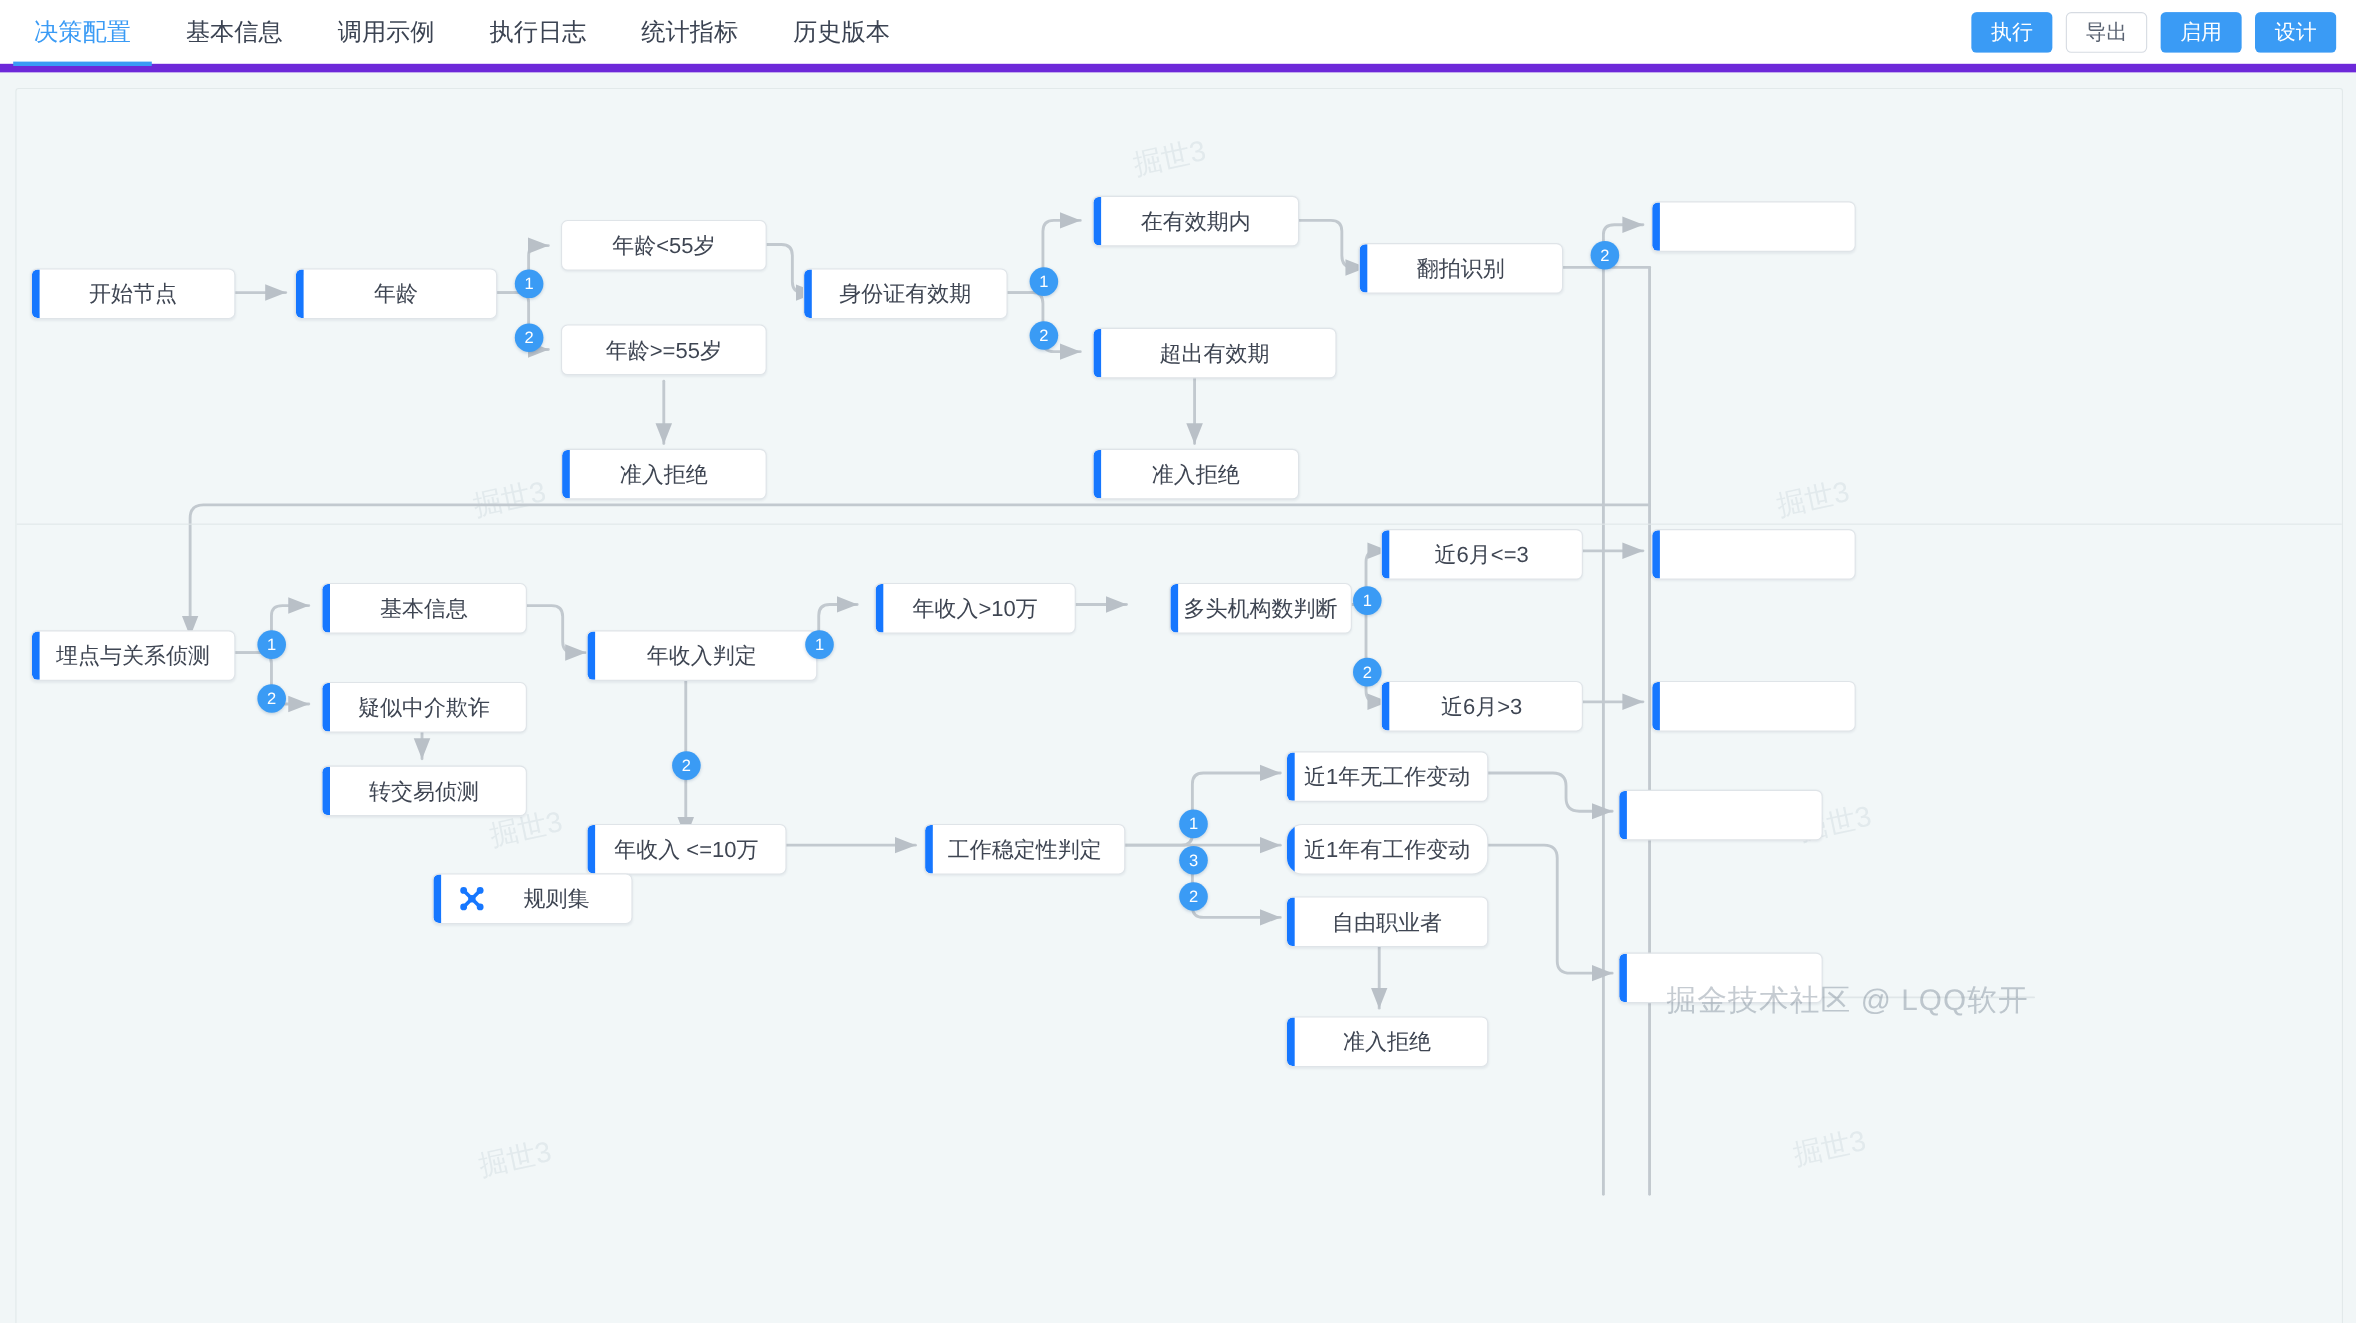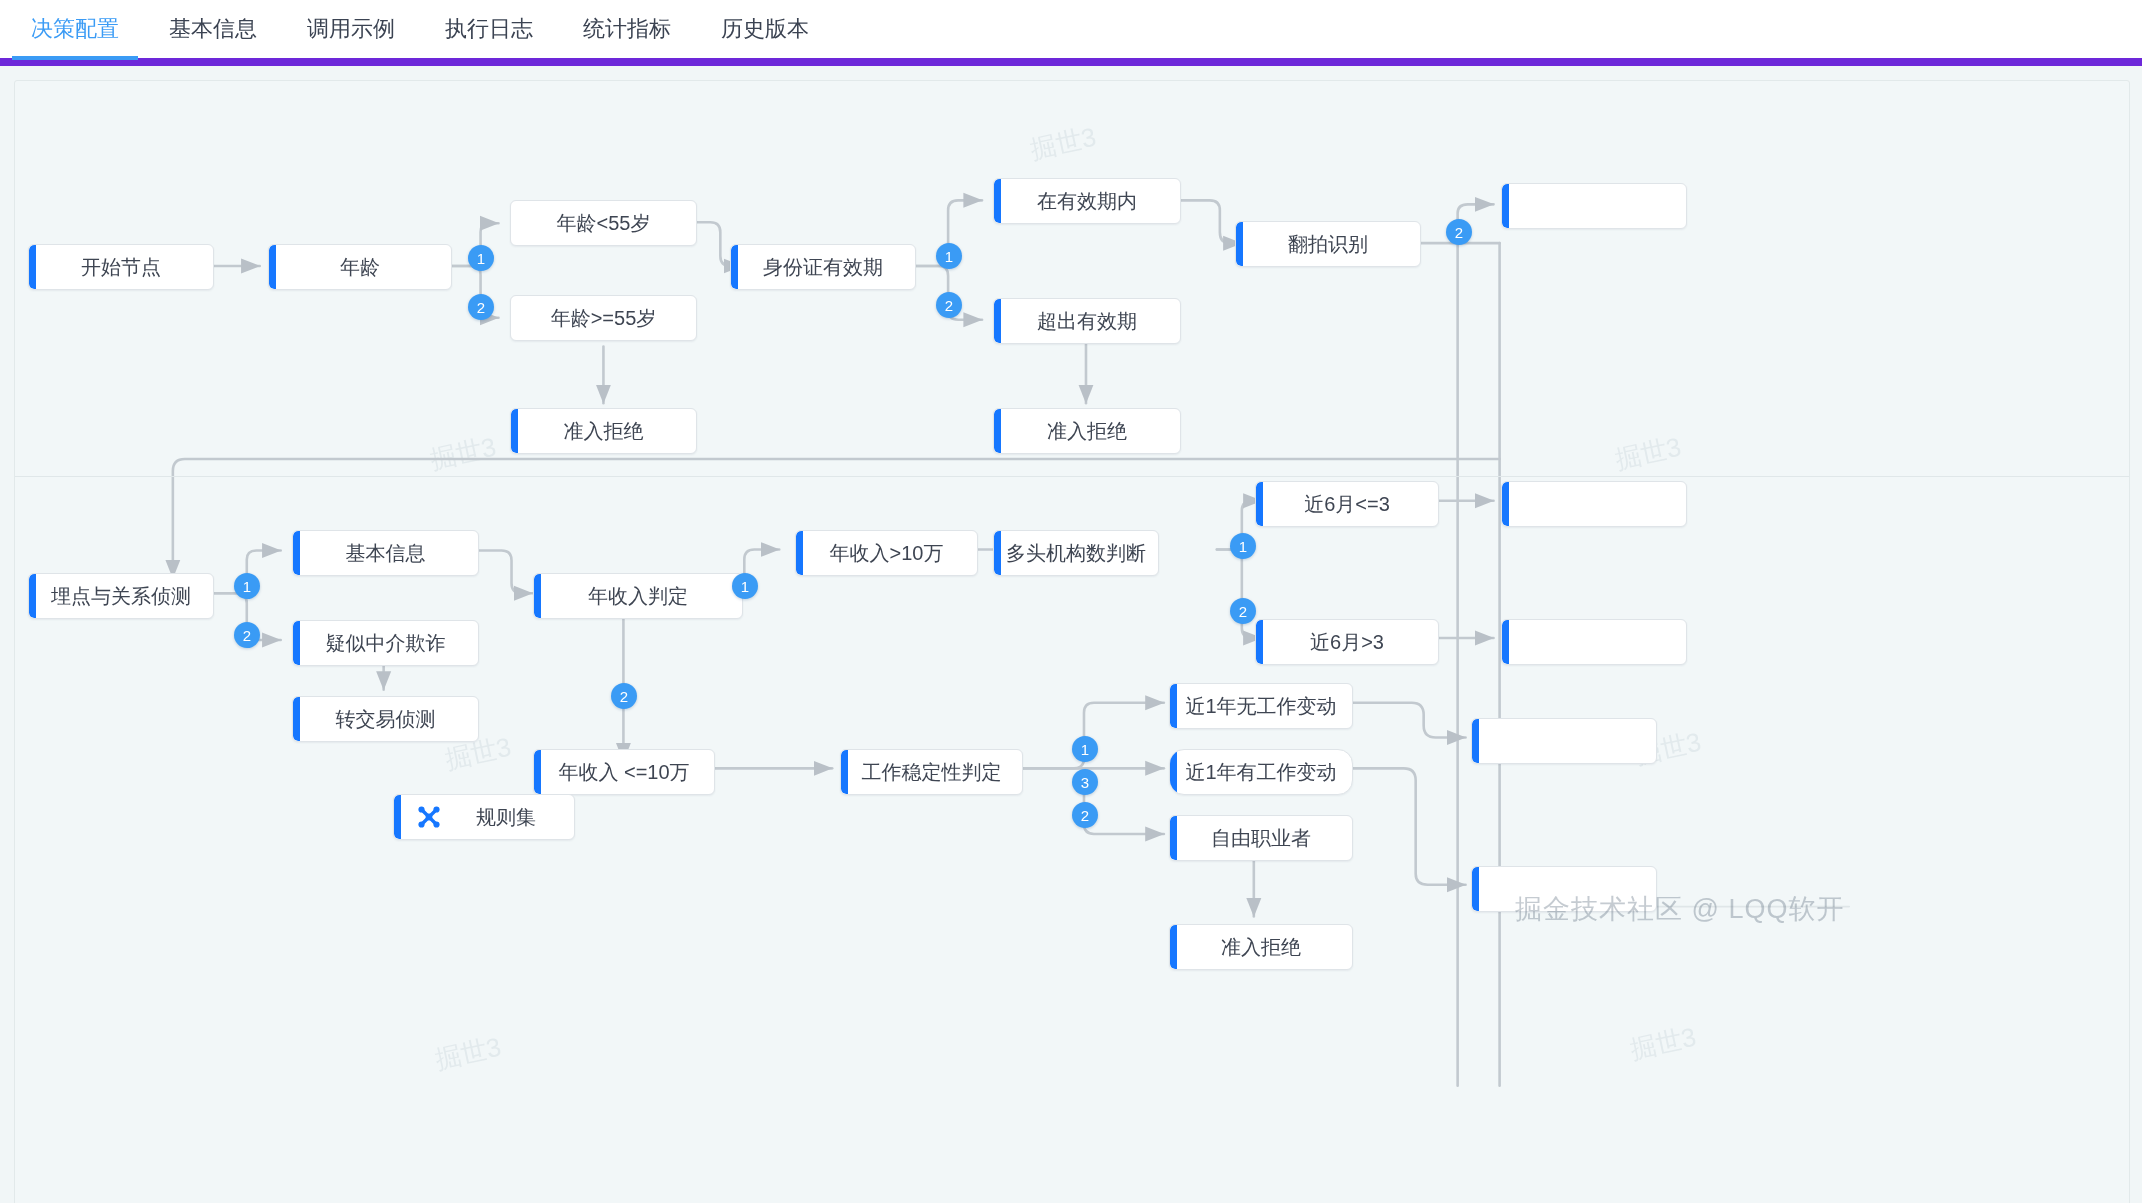--- a/index.html
+++ b/index.html
@@ -176,20 +176,34 @@
     <div class="tab">
         <span>执行日志</span>
       </div>
     <div class="tab">
         <span>统计指标</span>
       </div>
     <div class="tab">
         <span>历史版本</span>
       </div>
   </div>
+  <div class="topbtns">
+    <div class="btn primary">
+        <span>执行</span>
+      </div>
+    <div class="btn ghost">
+        <span>导出</span>
+      </div>
+    <div class="btn primary">
+        <span>启用</span>
+      </div>
+    <div class="btn primary">
+        <span>设计</span>
+      </div>
+  </div>
 </div>
 
 <div class="canvas">
  <div class="canvas-inner">
 
   <div class="wm" style="left:415px;  top:355px;">掘世3</div>
   <div class="wm" style="left:1010px; top:325px;">掘世3</div>
   <div class="wm" style="left:1600px; top:355px;">掘世3</div>
   <div class="wm" style="left:1015px; top:45px;">掘世3</div>
   <div class="wm" style="left:420px;  top:955px;">掘世3</div>
@@ -282,21 +296,21 @@
       </div>
   <div class="node" style="left:495px; top:327px; width:187px;">
         <span class="lbl">准入拒绝</span>
       </div>
   <div class="node" style="left:715px; top:163px; width:186px;">
         <span class="lbl">身份证有效期</span>
       </div>
   <div class="node" style="left:978px; top:97px;  width:188px;">
         <span class="lbl">在有效期内</span>
       </div>
-  <div class="node" style="left:978px; top:217px; width:188px;justify-content:center;">
+  <div class="node" style="left:978px; top:217px; width:222px;justify-content:center;">
         <span class="lbl">超出有效期</span>
       </div>
   <div class="node" style="left:978px; top:327px; width:188px;">
         <span class="lbl">准入拒绝</span>
       </div>
   <div class="node" style="left:1220px;top:140px; width:186px;">
         <span class="lbl">翻拍识别</span>
       </div>
   <div class="node" style="left:1486px;top:102px; width:186px;">
         <span class="lbl"></span>
@@ -313,21 +327,21 @@
       </div>
   <div class="node" style="left:277px; top:615px; width:187px;">
         <span class="lbl">转交易侦测</span>
       </div>
   <div class="node" style="left:518px; top:492px; width:210px;">
         <span class="lbl">年收入判定</span>
       </div>
   <div class="node" style="left:780px; top:449px; width:183px;">
         <span class="lbl">年收入&gt;10万</span>
       </div>
-  <div class="node" style="left:978px;top:449px; width:166px;">
+  <div class="node" style="left:1048px;top:449px; width:166px;">
         <span class="lbl">多头机构数判断</span>
       </div>
   <div class="node" style="left:1240px;top:400px; width:184px;">
         <span class="lbl">近6月&lt;=3</span>
       </div>
   <div class="node" style="left:1240px;top:538px; width:184px;">
         <span class="lbl">近6月&gt;3</span>
       </div>
   <div class="node" style="left:1486px;top:400px; width:186px;">
         <span class="lbl"></span>

